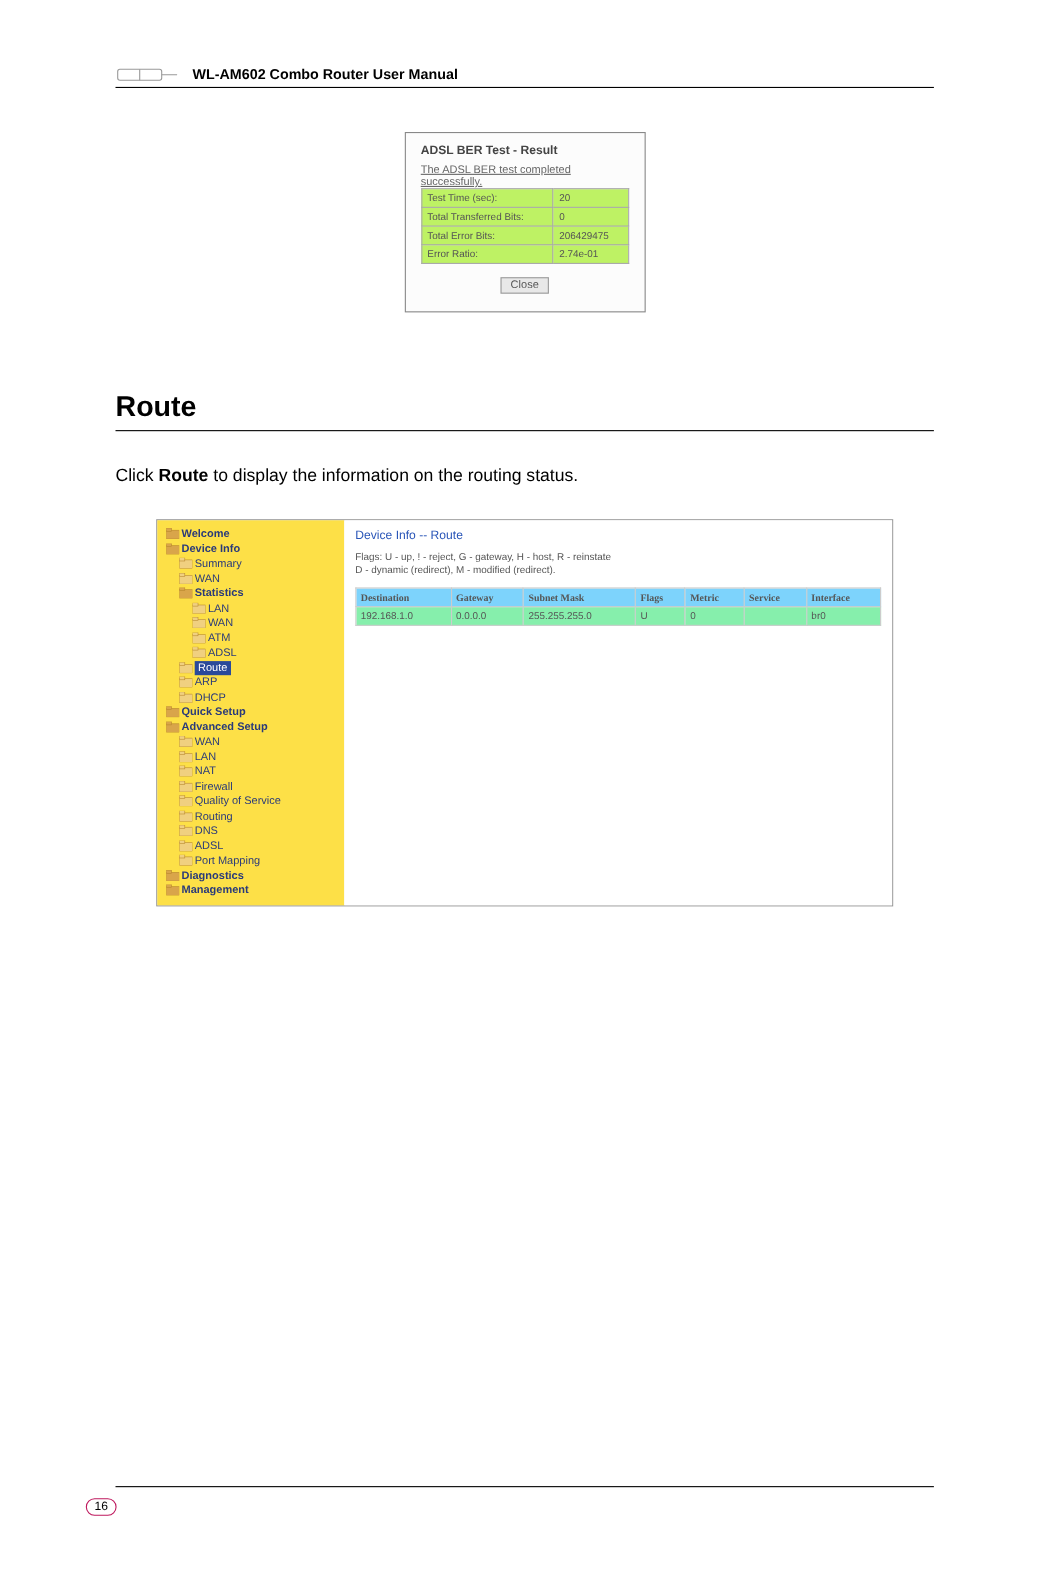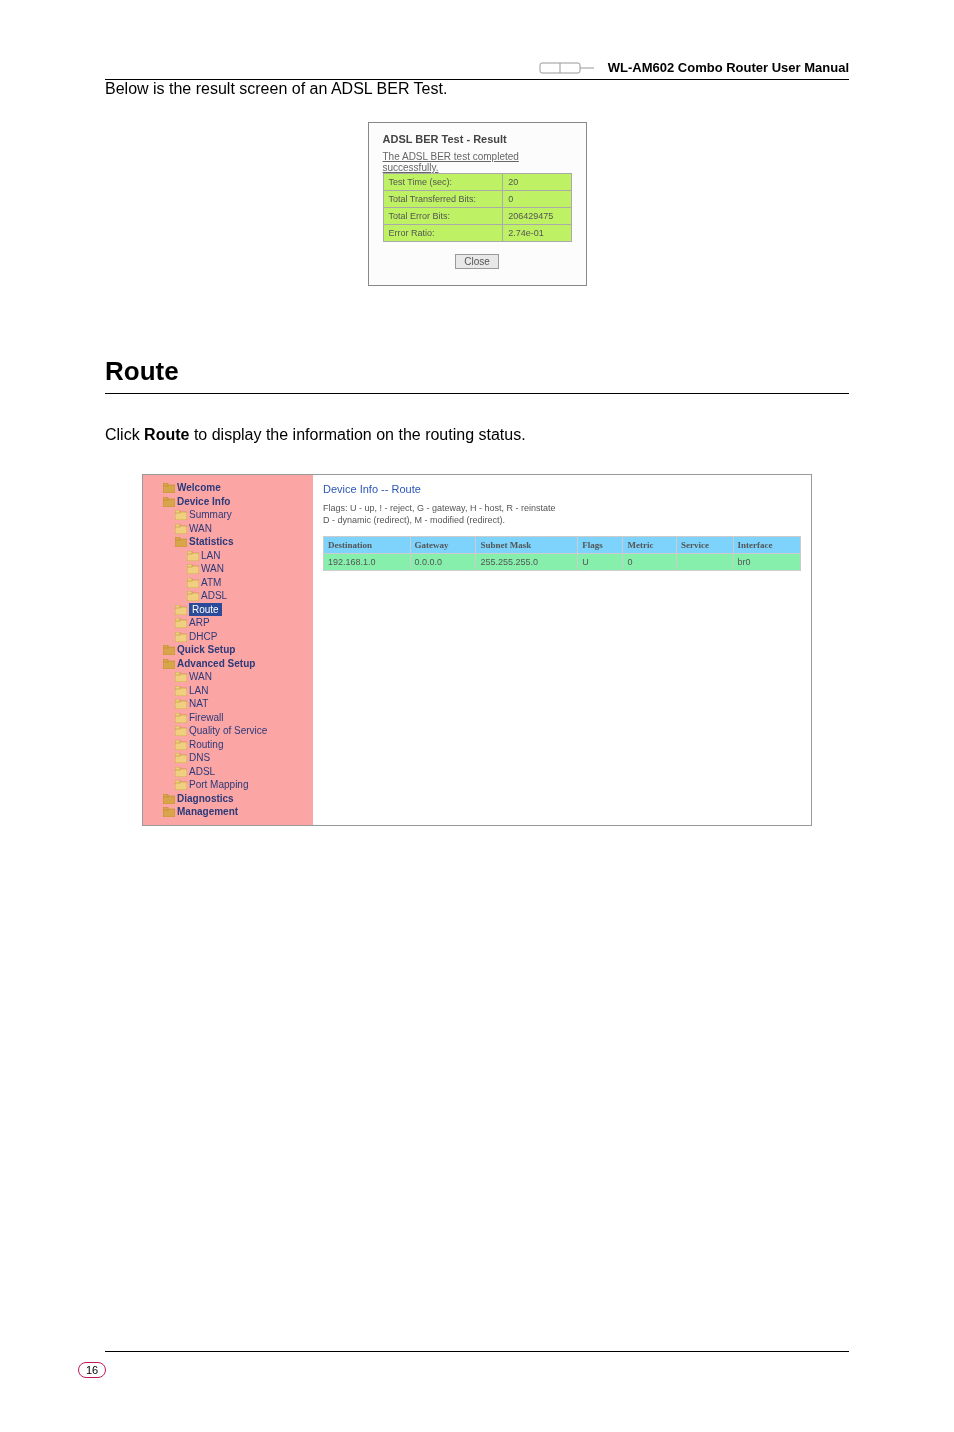--- a/index.html
+++ b/index.html
@@ -12,21 +12,21 @@
     position: relative;
   }
   .page {
     padding: 60px 105px 0 105px;
   }
   .header-line {
     display: flex;
     align-items: center;
     border-bottom: 1px solid #000;
     padding-bottom: 4px;
-    justify-content: flex-end;
+    margin-bottom: 40px;
   }
   .header-icon {
     width: 60px;
     height: 14px;
     margin-right: 10px;
   }
   .header-text {
     font-size: 13px;
     font-weight: bold;
   }
@@ -92,22 +92,22 @@
     width: 670px;
     margin: 0 auto;
     border: 1px solid #999;
     background: #f7f7f7;
     display: flex;
     font-size: 10px;
     filter: blur(0.4px);
   }
   .route-sidebar {
     width: 170px;
-    background: #fca5a5;
-    padding: 6px 20px;
+    background: #fde047;
+    padding: 6px 8px;
     color: #2a3a7a;
     line-height: 1.35;
   }
   .tree-item {
     white-space: nowrap;
     overflow: hidden;
   }
   .tree-icon {
     display: inline-block;
     width: 12px;
@@ -181,21 +181,20 @@
 <div class="page">
   <div class="header-line">
     <svg class="header-icon" viewBox="0 0 60 14">
       <rect x="2" y="2" width="40" height="10" rx="2" fill="none" stroke="#999" stroke-width="1"></rect>
       <line x1="22" y1="2" x2="22" y2="12" stroke="#999" stroke-width="1"></line>
       <path d="M42 7 L56 7" stroke="#999" stroke-width="1"></path>
     </svg>
     <span class="header-text">WL-AM602 Combo Router User Manual</span>
   </div>
 
-  <p class="body-text">Below is the result screen of an ADSL BER Test.</p>
 
   <div class="ber-box">
     <div class="ber-title">ADSL BER Test - Result</div>
     <div class="ber-msg">The ADSL BER test completed successfully.</div>
     <table class="ber-table">
       <tbody>
           <tr>
             <td>Test Time (sec):</td>
             <td>20</td>
           </tr>

